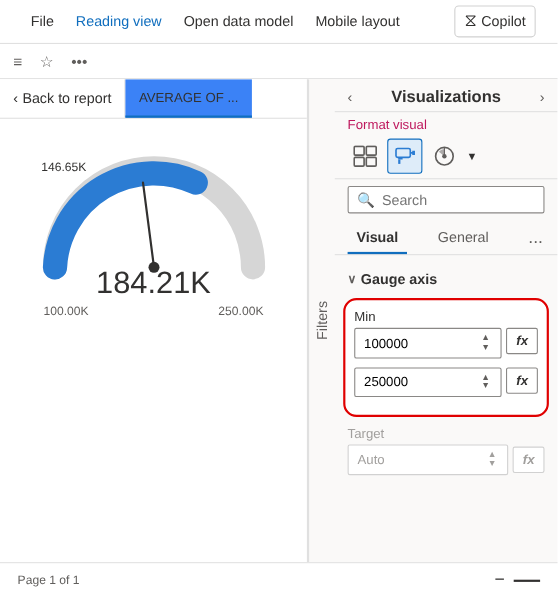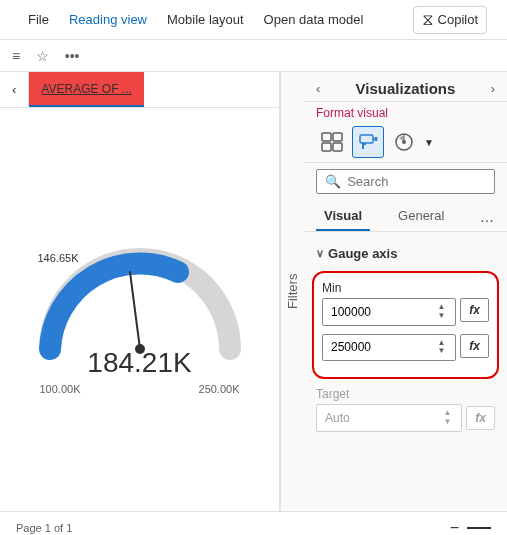--- a/index.html
+++ b/index.html
@@ -48,27 +48,27 @@
       border-bottom: 1px solid #e0e0e0;
     }
     .back-btn {
       display: flex; align-items: center; gap: 4px;
       padding: 0 12px; height: 100%; cursor: pointer;
       font-size: 13px; color: #323130; border-right: 1px solid #e0e0e0;
     }
     .avg-tab {
       display: flex; align-items: center; padding: 0 12px;
       height: 100%; font-size: 12px; color: #323130;
-      background: #ef4444; border-bottom: 2px solid #106ebe; text-decoration: underline;
+      background: #3b82f6; border-bottom: 2px solid #106ebe;
     }
 
     
     .gauge-container {
       display: flex; flex-direction: column; align-items: center;
-      justify-content: center; padding: 20px 10px 10px; position: relative;
+      justify-content: flex-start; padding: 20px 10px 10px; position: relative;
       height: calc(100% - 36px);
     }
     .gauge-svg { width: 220px; height: 130px; }
     .gauge-value {
       font-size: 28px; font-weight: 300; color: #323130;
       margin-top: -20px;
     }
     .gauge-labels {
       display: flex; justify-content: space-between;
       width: 200px; font-size: 11px; color: #605e5c; margin-top: 4px;
@@ -220,41 +220,42 @@
     .status-right { display: flex; gap: 8px; align-items: center; }
     .minus-btn { font-size: 16px; cursor: pointer; color: #323130; }
     .line-sep { width: 24px; height: 2px; background: #323130; }
   </style>
 </head>
 <body>
 
 <div class="menu-bar">
   <span class="menu-item">File</span>
   <span class="menu-item active">Reading view</span>
+  <span class="menu-item">Open data model</span>
   <span class="menu-item">Mobile layout</span>
-  <span class="menu-item">Open data model</span>
   <div class="copilot-btn">
     <span class="copilot-icon">⧖</span>
     <span>Copilot</span>
   </div>
 </div>
 
 <div class="toolbar">
   <span class="toolbar-icon">≡</span>
   <span class="toolbar-icon">☆</span>
   <span class="toolbar-icon">•••</span>
 </div>
 
 <div class="main-layout">
 
   <div class="canvas-area">
 
     <div class="back-tab">
       <div class="back-btn">
         <span>‹</span>
+        <span>Back to report</span>
       </div>
       <div class="avg-tab">AVERAGE OF ...</div>
     </div>
 
     <div class="gauge-container">
 
       <div style="position:relative; width:220px;">
         <span style="position:absolute; top:18px; left:8px; font-size:11px; color:#323130; z-index:2;">146.65K</span>
 
         <svg class="gauge-svg" viewBox="0 0 220 130" xmlns="http://www.w3.org/2000/svg">

